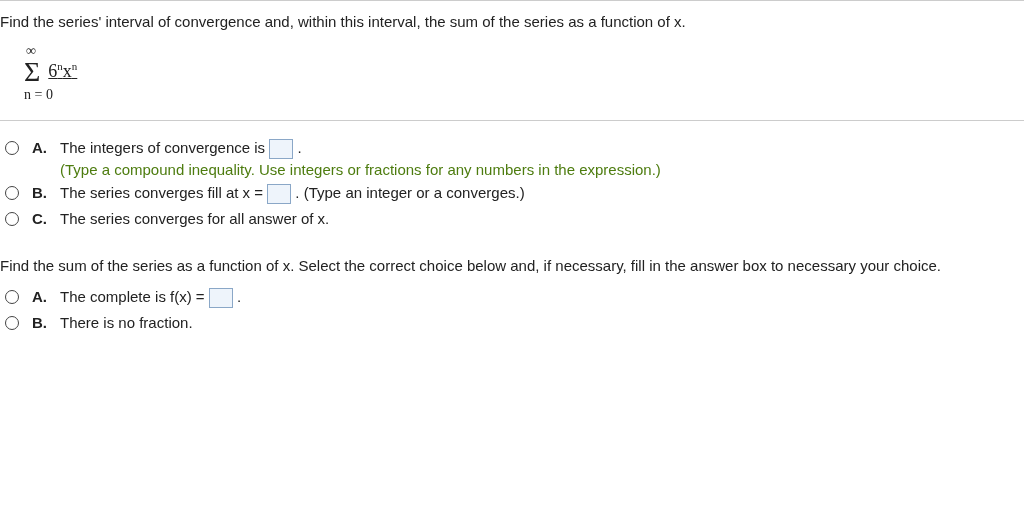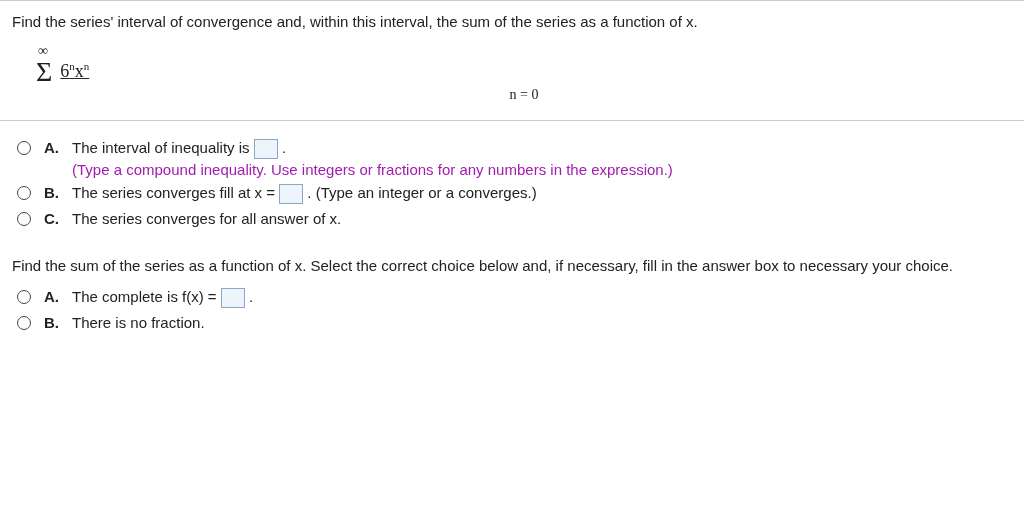--- a/index.html
+++ b/index.html
@@ -1,35 +1,35 @@
 <!DOCTYPE html>
 <html><head>
 <meta charset="utf-8">
 <style>
   body { margin:0; font-family:Arial, Helvetica, sans-serif; font-size:15px;
          color:#222; background:#fff; width:1024px; }
   .hr { border-top:1px solid #ccc; }
-  .section { padding:10px 12px 12px 12px; }
+  .section { padding:10px 12px 12px 0; }
   .prompt { margin:2px 0 14px 0; }
   .sigma-block { margin:0 0 6px 24px; line-height:1; font-family:"Times New Roman",serif; }
   .sigma-top { font-size:14px; margin-left:2px; }
   .sigma-mid { display:flex; align-items:center; gap:8px; }
   .sigma { font-size:28px; }
   .term  { font-size:18px; position:relative; top:-2px;text-decoration:underline; }
   .term sup { font-size:11px; vertical-align:super; }
-  .sigma-bot { font-size:14px; margin-top:2px;text-align:center; }
+  .sigma-bot { font-size:14px; margin-top:2px; }
   .choices { margin-top:8px; }
   .choice  { display:flex; align-items:flex-start; gap:10px; margin:6px 0; }
   .radio   { appearance:none; width:14px; height:14px; border:1.5px solid #444;
              border-radius:50%; margin-top:2px; cursor:pointer; background:#fff; }
   .lbl     { font-weight:bold; min-width:18px; }
   .txt     { flex:1; }
   .ansbox  { display:inline-block; width:22px; height:18px; background:#eef4fb;
              border:1px solid #8aa7c7; vertical-align:middle; }
-  .hint    { color:#a21caf; display:block; margin-top:2px; }
+  .hint    { color:#4d7c0f; display:block; margin-top:2px; }
 </style>
 </head>
 <body>
 
 <div class="hr"></div>
 
 <div class="section">
   <div class="prompt">Find the series' interval of convergence and, within this interval, the sum of the series as a function of x.</div>
   <div class="sigma-block">
     <div class="sigma-top">∞</div>
@@ -44,21 +44,21 @@
 </div>
 
 <div class="hr"></div>
 
 <div class="section">
   <div class="choices">
     <div class="choice">
       <input type="radio" class="radio" name="p1" style="">
       <span class="lbl">A.</span>
       <span class="txt">
-        <span>The interval of inequality is </span>
+        <span>The integers of convergence is </span>
         <span class="ansbox"></span>
         <span> .</span>
         <span class="hint">(Type a compound inequality. Use integers or fractions for any numbers in the expression.)</span>
       </span>
     </div>
     <div class="choice">
       <input type="radio" class="radio" name="p1" style="">
       <span class="lbl">B.</span>
       <span class="txt">
         <span>The series converges fill at x = </span>

